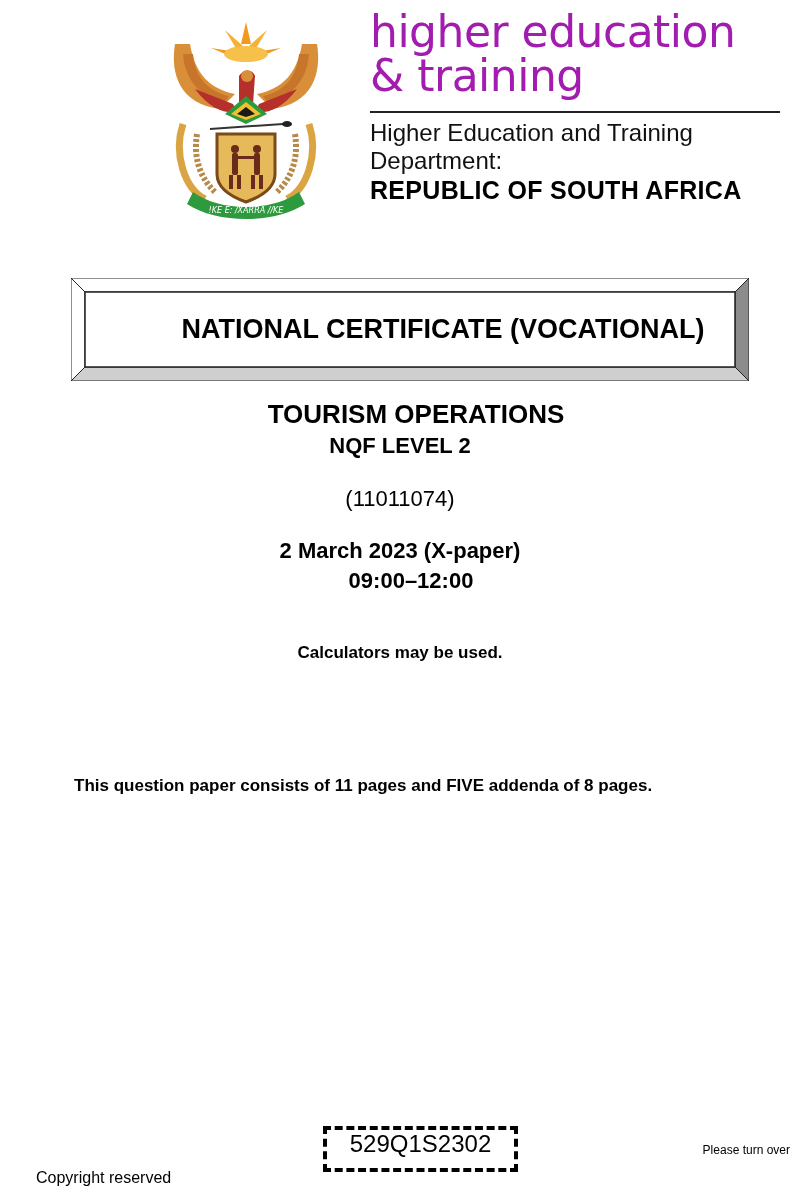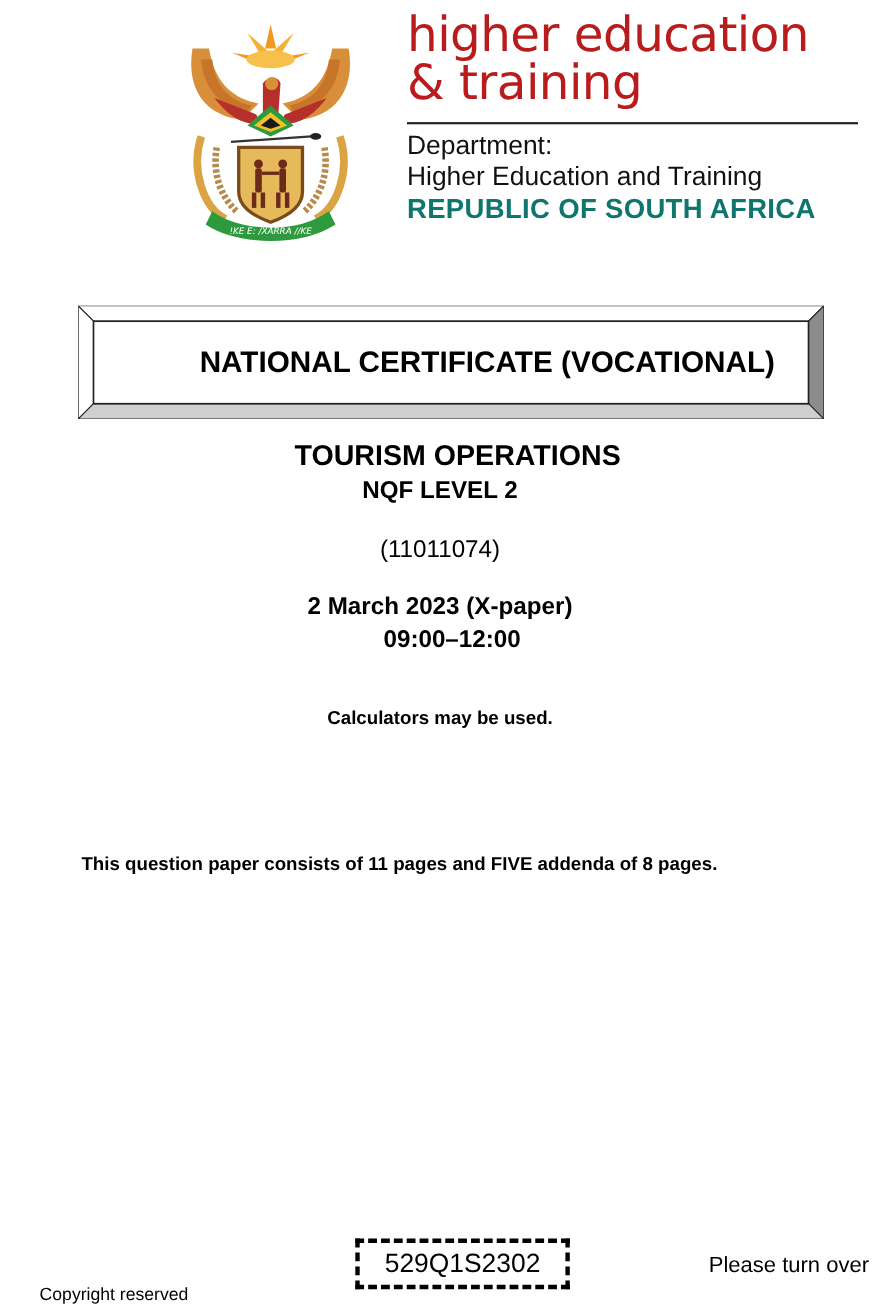--- a/index.html
+++ b/index.html
@@ -1,35 +1,35 @@
 <!DOCTYPE html>
 <html><head>
 <meta charset="utf-8">
 <style>
   html, body { margin:0; padding:0; background:#ffffff; }
   body { width:800px; height:1188px; position:relative; overflow:hidden; font-family:"Liberation Sans", sans-serif; color:#000; }
   .abs { position:absolute; }
   .crest { left:165px; top:14px; width:162px; height:210px; }
-  .brand-big { left:370px; top:10px; font-family:"DejaVu Sans", sans-serif; font-size:44px; line-height:44px; letter-spacing:-0.5px; color:#b91c1c; }
+  .brand-big { left:370px; top:10px; font-family:"DejaVu Sans", sans-serif; font-size:44px; line-height:44px; letter-spacing:-0.5px; color:#a21caf; }
   .brand-rule { left:370px; top:111px; width:410px; height:2px; background:#222; }
   .dept { left:370px; top:119px; font-size:24px; line-height:28px; color:#111; }
-  .rsa { left:370px; top:175px; font-size:25px; font-weight:bold; line-height:30px; color:#0f766e; letter-spacing:0.3px; }
+  .rsa { left:370px; top:175px; font-size:25px; font-weight:bold; line-height:30px; color:#000000; letter-spacing:0.3px; }
   .banner { left:71px; top:278px; width:678px; height:103px; }
   .banner-text { left:71px; top:278px; width:744px; height:103px; display:flex; align-items:center; justify-content:center; font-size:27px; font-weight:bold; }
   .center { left:0; width:800px; text-align:center; }
   .t1 { top:398px; font-size:26px; font-weight:bold; line-height:32px;padding-left:16px; }
   .t2 { top:432px; font-size:22px; font-weight:bold; line-height:28px; }
   .t3 { top:484px; font-size:22px; line-height:30px; }
   .t4 { top:536px; font-size:22px; font-weight:bold; line-height:30px; }
   .t5 { top:566px; font-size:22px; font-weight:bold; line-height:30px;margin-left:11px; }
   .t6 { top:642px; font-size:17px; font-weight:bold; line-height:22px; }
   .t7 { left:74px; top:775px; font-size:17px; font-weight:bold; line-height:22px; }
-  .code-box { left:323px; top:1126px; width:195px; height:46px; border:4px dashed #000; box-sizing:border-box; display:flex; align-items:center; justify-content:center; font-size:24px; }
+  .code-box { left:323px; top:1126px; width:195px; height:46px; border:4px dashed #000; box-sizing:border-box; display:flex; justify-content:center; font-size:24px; }
   .foot-l { left:0; top:1168px; font-size:16px; line-height:20px;padding-left:36px; }
-  .foot-r { right:10px; top:1140px; font-size:20px; line-height:20px; }
+  .foot-r { right:10px; top:1140px; font-size:12px; line-height:20px; }
 </style>
 </head>
 <body>
 
 <svg class="abs crest" viewBox="0 0 162 210">
 
   <g>
     <polygon points="81,8 86,30 76,30" fill="#f29a1f"></polygon>
     <polygon points="60,16 78,32 72,36" fill="#f5b134"></polygon>
     <polygon points="102,16 90,36 84,32" fill="#f5b134"></polygon>
@@ -77,22 +77,22 @@
   <path d="M28,178 C55,198 107,198 134,178 L140,190 C110,210 52,210 22,190 Z" fill="#2e9a3e"></path>
   <text x="81" y="199" text-anchor="middle" font-family="DejaVu Sans, sans-serif" font-size="8" fill="#ffffff" font-style="italic">!KE E: /XARRA //KE</text>
 </svg>
 
 <div class="abs brand-big">
   <div>higher education</div>
   <div>&amp; training</div>
 </div>
 <div class="abs brand-rule"></div>
 <div class="abs dept">
+  <div>Higher Education and Training</div>
   <div>Department:</div>
-  <div>Higher Education and Training</div>
 </div>
 <div class="abs rsa">REPUBLIC OF SOUTH AFRICA</div>
 
 <svg class="abs banner" viewBox="0 0 678 103">
   <rect x="0.5" y="0.5" width="677" height="102" fill="#ffffff" stroke="#222" stroke-width="1.5"></rect>
   <polygon points="0,0 678,0 664,14 14,14" fill="#ffffff" stroke="#222" stroke-width="1"></polygon>
   <polygon points="0,0 14,14 14,89 0,103" fill="#ffffff" stroke="#222" stroke-width="1"></polygon>
   <polygon points="678,0 678,103 664,89 664,14" fill="#8c8c8c" stroke="#222" stroke-width="1"></polygon>
   <polygon points="0,103 14,89 664,89 678,103" fill="#cfcfcf" stroke="#222" stroke-width="1"></polygon>
   <rect x="14" y="14" width="650" height="75" fill="#ffffff" stroke="#222" stroke-width="1.5"></rect>

